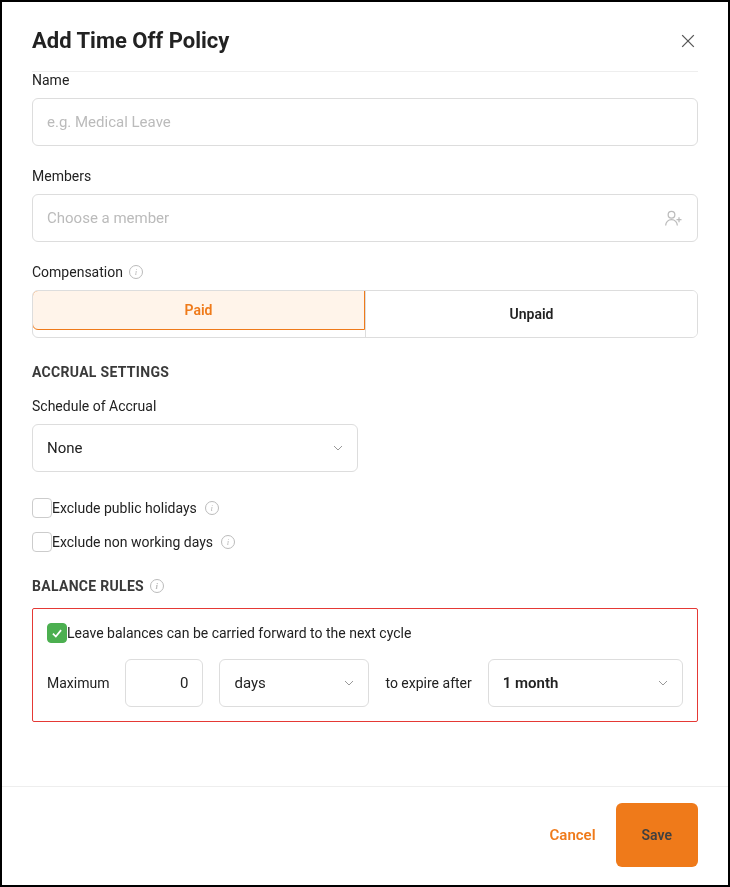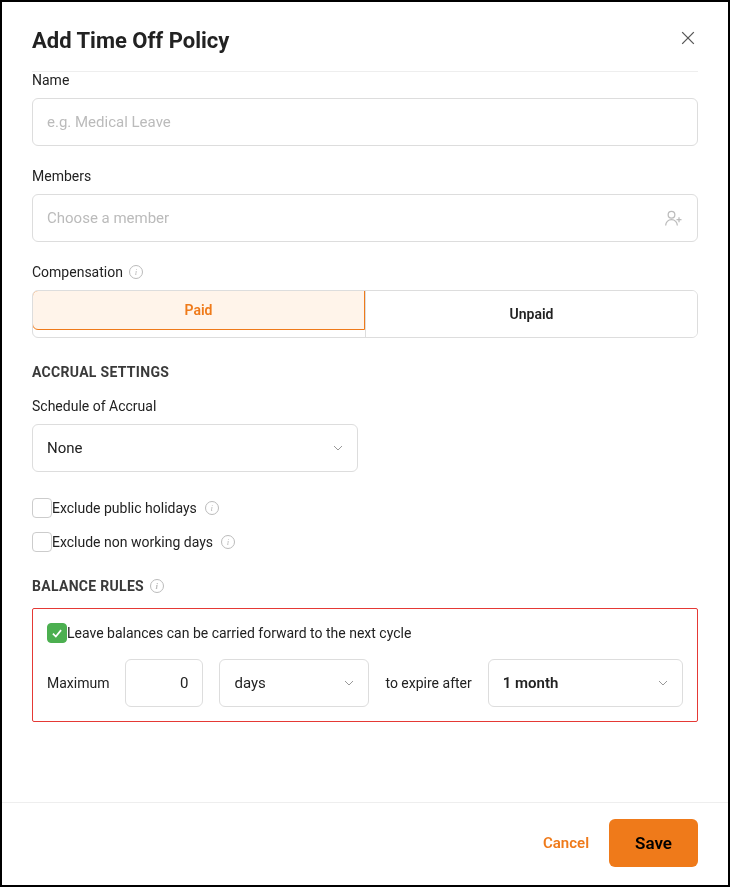--- a/index.html
+++ b/index.html
@@ -1,18 +1,18 @@
 <!DOCTYPE html>
 <html><head>
 <meta charset="utf-8">
 <style>
   * { box-sizing: border-box; margin: 0; padding: 0; font-family: -apple-system, BlinkMacSystemFont, "Segoe UI", Roboto, "Helvetica Neue", Arial, sans-serif; }
   body { background: #fff; width: 730px; height: 887px; border: 2px solid #000; position: relative; }
   .modal { padding: 26px 30px 0 30px; }
-  .header { display: flex; justify-content: space-between; align-items: flex-start; padding-bottom: 18px; border-bottom: 1px solid #eee; }
+  .header { display: flex; justify-content: space-between; align-items: center; padding-bottom: 18px; border-bottom: 1px solid #eee; }
   .header h1 { font-size: 22px; font-weight: 700; color: #222; }
   .close-x { width: 20px; height: 20px; cursor: pointer; color: #555; }
   .section-title { font-size: 14px; font-weight: 700; color: #3a3a3a; letter-spacing: 0.3px; margin-top: 26px; margin-bottom: 18px; }
   .section-title.with-info { display: flex; align-items: center; gap: 6px; }
   .field-label { font-size: 14px; color: #222; margin-bottom: 10px; display: flex; align-items: center; gap: 6px; }
   .text-input { width: 100%; height: 48px; border: 1px solid #ddd; border-radius: 6px; padding: 0 14px; font-size: 15px; color: #333; }
   .text-input::placeholder { color: #bbb; }
   .field-group { margin-bottom: 22px; }
   .member-wrap { position: relative; }
   .member-wrap .adduser { position: absolute; right: 14px; top: 50%; transform: translateY(-50%); color: #bbb; width: 20px; height: 20px; }
@@ -29,21 +29,21 @@
   .num-input { width: 78px; height: 48px; border: 1px solid #ddd; border-radius: 6px; text-align: right; padding: 0 14px 0 0; font-size: 15px; color: #222; }
   .small-select { width: 150px; }
   .check-row { display: flex; align-items: center; margin-bottom: 14px; }
   .checkbox { width: 20px; height: 20px; border: 1px solid #ccc; border-radius: 4px; background: #fff; cursor: pointer; display: flex; align-items: center; justify-content: center; }
   .checkbox.checked { background: #4caf50; border-color: #4caf50; }
   .checkbox.checked svg { color: #fff; width: 14px; height: 14px; }
   .check-label { font-size: 14px; color: #222; display: flex; align-items: center; gap: 8px; }
   .highlight-box { border: 1.5px solid #e53935; border-radius: 2px; padding: 14px 14px 14px 14px; margin-top: -4px; }
   .footer { position: absolute; bottom: 0; left: 0; right: 0; padding: 16px 30px 18px 30px; border-top: 1px solid #eee; display: flex; justify-content: flex-end; gap: 20px; align-items: center; background: #fff; }
   .cancel-btn { color: #ef7a1a; font-size: 15px; font-weight: 600; background: none; border: none; cursor: pointer; }
-  .save-btn { background: #ef7a1a; color: #000000; font-size: 17px; font-weight: 600; border: none; border-radius: 6px; padding: 14px 26px; cursor: pointer; }
+  .save-btn { background: #ef7a1a; color: #404040; font-size: 14px; font-weight: 600; border: none; border-radius: 6px; padding: 24px 26px; cursor: pointer; }
   .balance-inline { display: flex; align-items: center; gap: 16px; margin-top: 16px; }
   .expire-select { flex: 1; }
   .expire-select .select-box { width: 100%; font-weight: 600; }
 </style>
 </head>
 <body>
 
 <div class="modal">
   <div class="header">
     <h1>Add Time Off Policy</h1>

